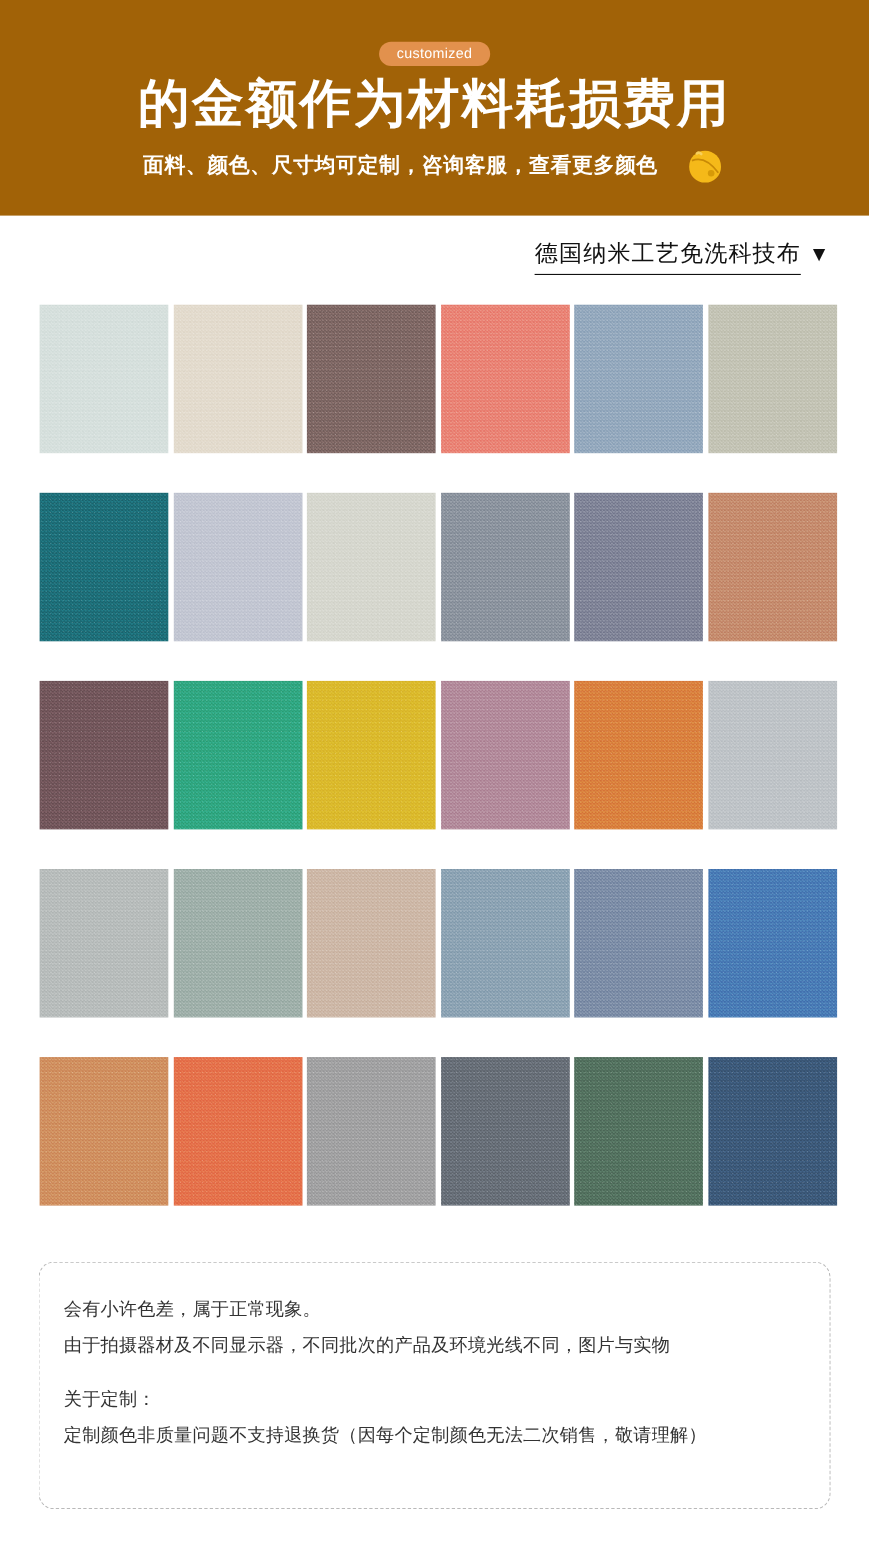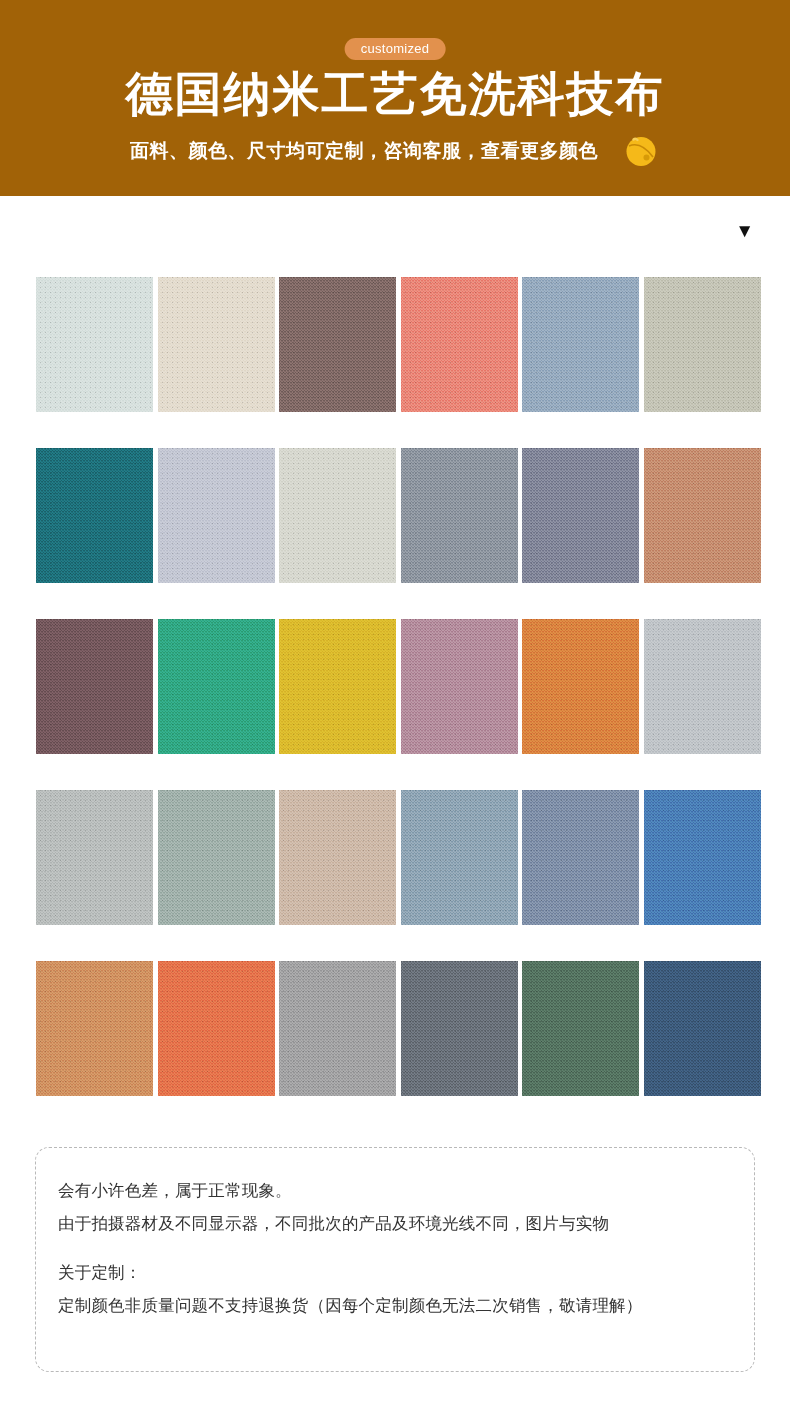--- a/index.html
+++ b/index.html
@@ -127,35 +127,36 @@
     font-size:16.5px;color:#333333;line-height:33px;
     letter-spacing:.2px;white-space:nowrap;
   }
   .note-block2{margin-top:16px;}
 </style>
 </head>
 <body>
 
 <div class="hero">
   <div class="hero-badge">customized</div>
-  <div class="hero-title">德国纳米工艺免洗科技布</div>
+  <div class="hero-title">的金额作为材料耗损费用</div>
   <div class="hero-sub-wrap">
     <div class="hero-sub">面料、颜色、尺寸均可定制，咨询客服，查看更多颜色</div>
     <div class="bell">
       <svg viewBox="0 0 38 38" xmlns="http://www.w3.org/2000/svg">
         <circle cx="19" cy="19.5" r="14.5" fill="#f5b919"></circle>
         <path d="M7 14 Q19 9 31 25" stroke="#c98a06" stroke-width="1.6" fill="none"></path>
         <circle cx="24.5" cy="25.5" r="3" fill="#d79a08"></circle>
         <path d="M11.5 7.5 q2 -1.5 4 0.5" stroke="#f7cf5c" stroke-width="2.4" fill="none" stroke-linecap="round"></path>
       </svg>
     </div>
   </div>
 </div>
 
 <div class="sec-title-row">
+  <div class="sec-title">德国纳米工艺免洗科技布</div>
   <div class="sec-caret">▼</div>
 </div>
 
 <div class="grid" id="swatch-grid">
     <div class="sw" style="background: rgb(214, 224, 221);"></div>
     <div class="sw" style="background: rgb(227, 219, 205);"></div>
     <div class="sw" style="background: rgb(125, 102, 99);"></div>
     <div class="sw" style="background: rgb(234, 130, 116);"></div>
     <div class="sw" style="background: rgb(147, 168, 189);"></div>
     <div class="sw" style="background: rgb(195, 195, 180);"></div>

